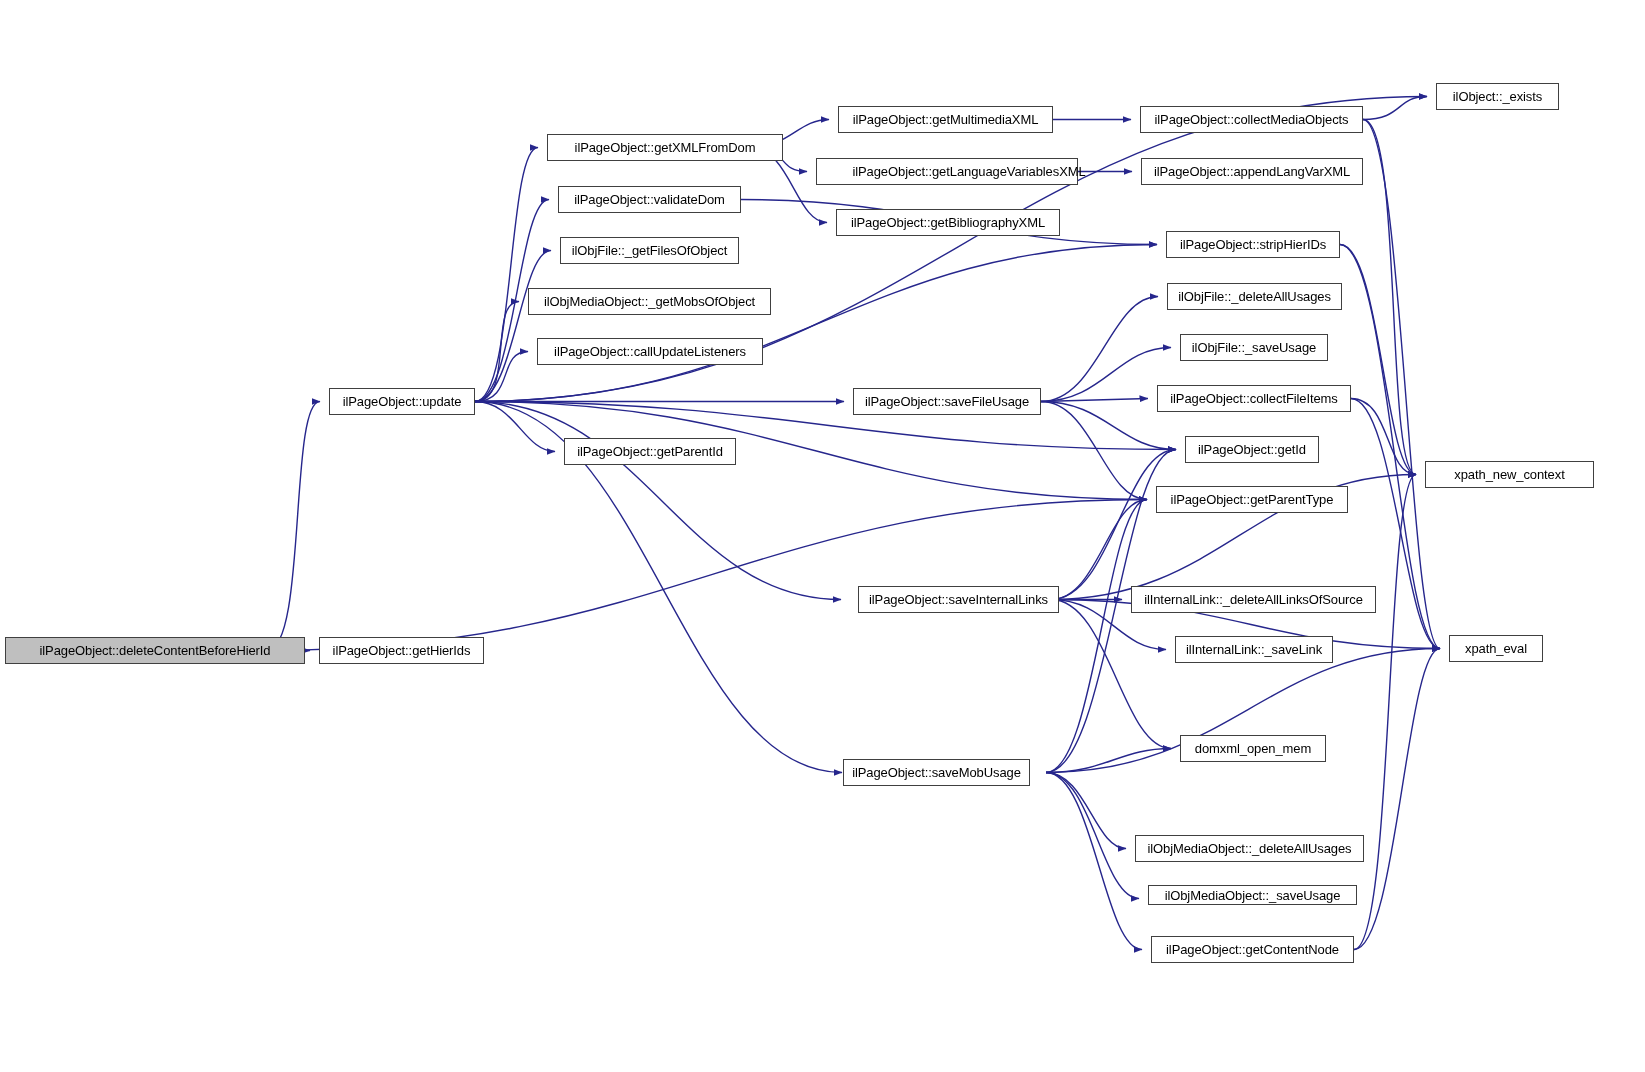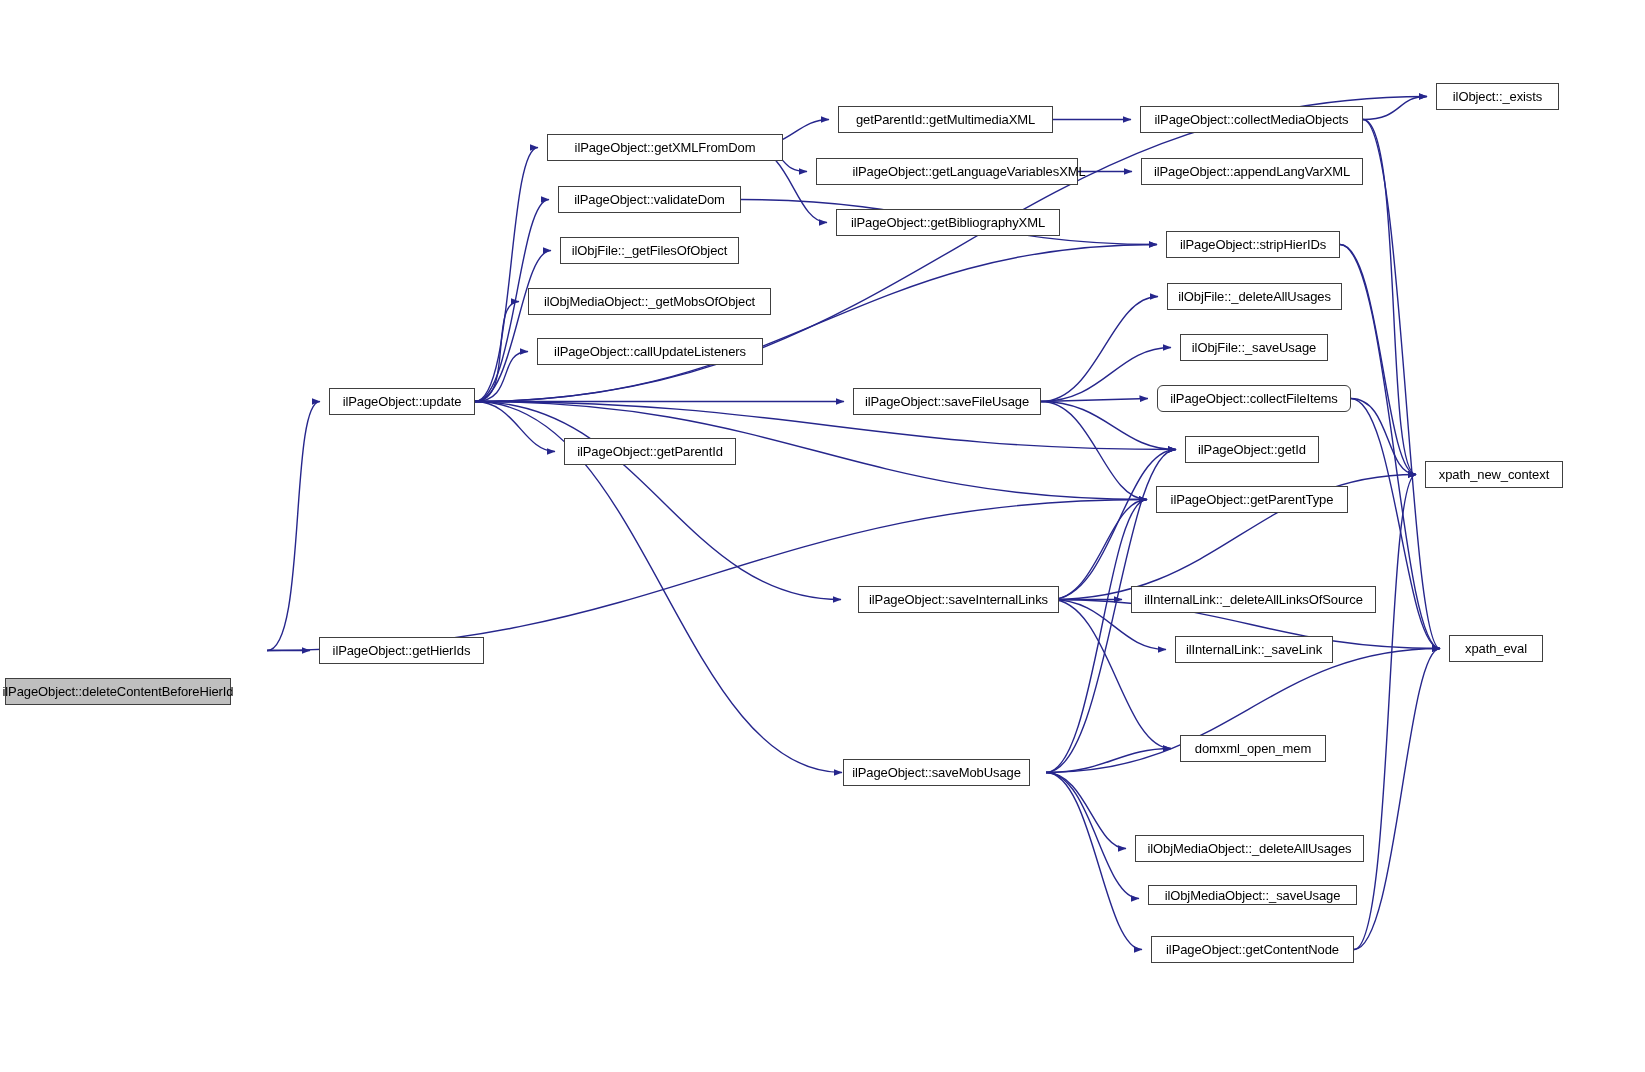--- a/index.html
+++ b/index.html
@@ -102,21 +102,21 @@
         <path d="M1046,772.5 C1095.5,772.5 1106.5,499.5 1147,499.5" marker-end="url(#arrow)"></path>
         <path d="M1046,772.5 C1106.3,772.5 1119.7,748.5 1171,748.5" marker-end="url(#arrow)"></path>
         <path d="M1046,772.5 C1086.05,772.5 1094.95,848.5 1126,848.5" marker-end="url(#arrow)"></path>
         <path d="M1046,772.5 C1091.9,772.5 1102.1,898.5 1139,898.5" marker-end="url(#arrow)"></path>
         <path d="M1046,772.5 C1093.25,772.5 1103.75,949.5 1142,949.5" marker-end="url(#arrow)"></path>
         <path d="M1046,772.5 C1227.35,772.5 1267.65,648.5 1440,648.5" marker-end="url(#arrow)"></path>
         <path d="M1354,949.5 C1396.75,949.5 1406.25,648.5 1440,648.5" marker-end="url(#arrow)"></path>
         <path d="M1354,949.5 C1394,949.5 1385,474.5 1416,474.5" marker-end="url(#arrow)"></path>
       </g>
   </svg>
-<div class="node highlight" style="left: 5px; top: 637px; width: 226px; height: 27px; margin-top: 41px;">
+<div class="node highlight" style="left: 5px; top: 637px; width: 300px; height: 27px;">
       <span class="node-label">ilPageObject::deleteContentBeforeHierId</span>
     </div>
     <div class="node" style="left: 319px; top: 637px; width: 165px; height: 27px;">
       <span class="node-label">ilPageObject::getHierIds</span>
     </div>
     <div class="node" style="left: 329px; top: 388px; width: 146px; height: 27px;">
       <span class="node-label">ilPageObject::update</span>
     </div>
     <div class="node" style="left: 547px; top: 134px; width: 236px; height: 27px;">
       <span class="node-label">ilPageObject::getXMLFromDom</span>
@@ -139,21 +139,21 @@
     <div class="node" style="left: 853px; top: 388px; width: 188px; height: 27px;">
       <span class="node-label">ilPageObject::saveFileUsage</span>
     </div>
     <div class="node" style="left: 850px; top: 586px; width: 201px; height: 27px; margin-left: 8px;">
       <span class="node-label">ilPageObject::saveInternalLinks</span>
     </div>
     <div class="node" style="left: 843px; top: 759px; width: 187px; height: 27px;">
       <span class="node-label">ilPageObject::saveMobUsage</span>
     </div>
     <div class="node" style="left: 838px; top: 106px; width: 215px; height: 27px;">
-      <span class="node-label">getParentId::getMultimediaXML</span>
+      <span class="node-label">ilPageObject::getMultimediaXML</span>
     </div>
     <div class="node" style="left: 816px; top: 158px; width: 262px; height: 27px; padding-left: 44px;">
       <span class="node-label">ilPageObject::getLanguageVariablesXML</span>
     </div>
     <div class="node" style="left: 836px; top: 209px; width: 224px; height: 27px;">
       <span class="node-label">ilPageObject::getBibliographyXML</span>
     </div>
     <div class="node" style="left: 1140px; top: 106px; width: 223px; height: 27px;">
       <span class="node-label">ilPageObject::collectMediaObjects</span>
     </div>
@@ -162,21 +162,21 @@
     </div>
     <div class="node" style="left: 1166px; top: 231px; width: 174px; height: 27px;">
       <span class="node-label">ilPageObject::stripHierIDs</span>
     </div>
     <div class="node" style="left: 1167px; top: 283px; width: 175px; height: 27px;">
       <span class="node-label">ilObjFile::_deleteAllUsages</span>
     </div>
     <div class="node" style="left: 1180px; top: 334px; width: 148px; height: 27px;">
       <span class="node-label">ilObjFile::_saveUsage</span>
     </div>
-    <div class="node" style="left: 1157px; top: 385px; width: 194px; height: 27px; border-radius: 6px;">
+    <div class="node" style="left: 1157px; top: 385px; width: 194px; height: 27px;">
       <span class="node-label">ilPageObject::collectFileItems</span>
     </div>
     <div class="node" style="left: 1185px; top: 436px; width: 134px; height: 27px;">
       <span class="node-label">ilPageObject::getId</span>
     </div>
     <div class="node" style="left: 1156px; top: 486px; width: 192px; height: 27px;">
       <span class="node-label">ilPageObject::getParentType</span>
     </div>
     <div class="node" style="left: 1131px; top: 586px; width: 245px; height: 27px;">
       <span class="node-label">ilInternalLink::_deleteAllLinksOfSource</span>
@@ -192,19 +192,19 @@
     </div>
     <div class="node" style="left: 1148px; top: 885px; width: 209px; height: 20px;">
       <span class="node-label">ilObjMediaObject::_saveUsage</span>
     </div>
     <div class="node" style="left: 1151px; top: 936px; width: 203px; height: 27px;">
       <span class="node-label">ilPageObject::getContentNode</span>
     </div>
     <div class="node" style="left: 1436px; top: 83px; width: 123px; height: 27px;">
       <span class="node-label">ilObject::_exists</span>
     </div>
-    <div class="node" style="left: 1425px; top: 461px; width: 138px; height: 27px;">
+    <div class="node" style="left: 1425px; top: 461px; width: 169px; height: 27px;">
       <span class="node-label">xpath_new_context</span>
     </div>
     <div class="node" style="left: 1449px; top: 635px; width: 94px; height: 27px;">
       <span class="node-label">xpath_eval</span>
     </div>
   </div>
 
 </body></html>

